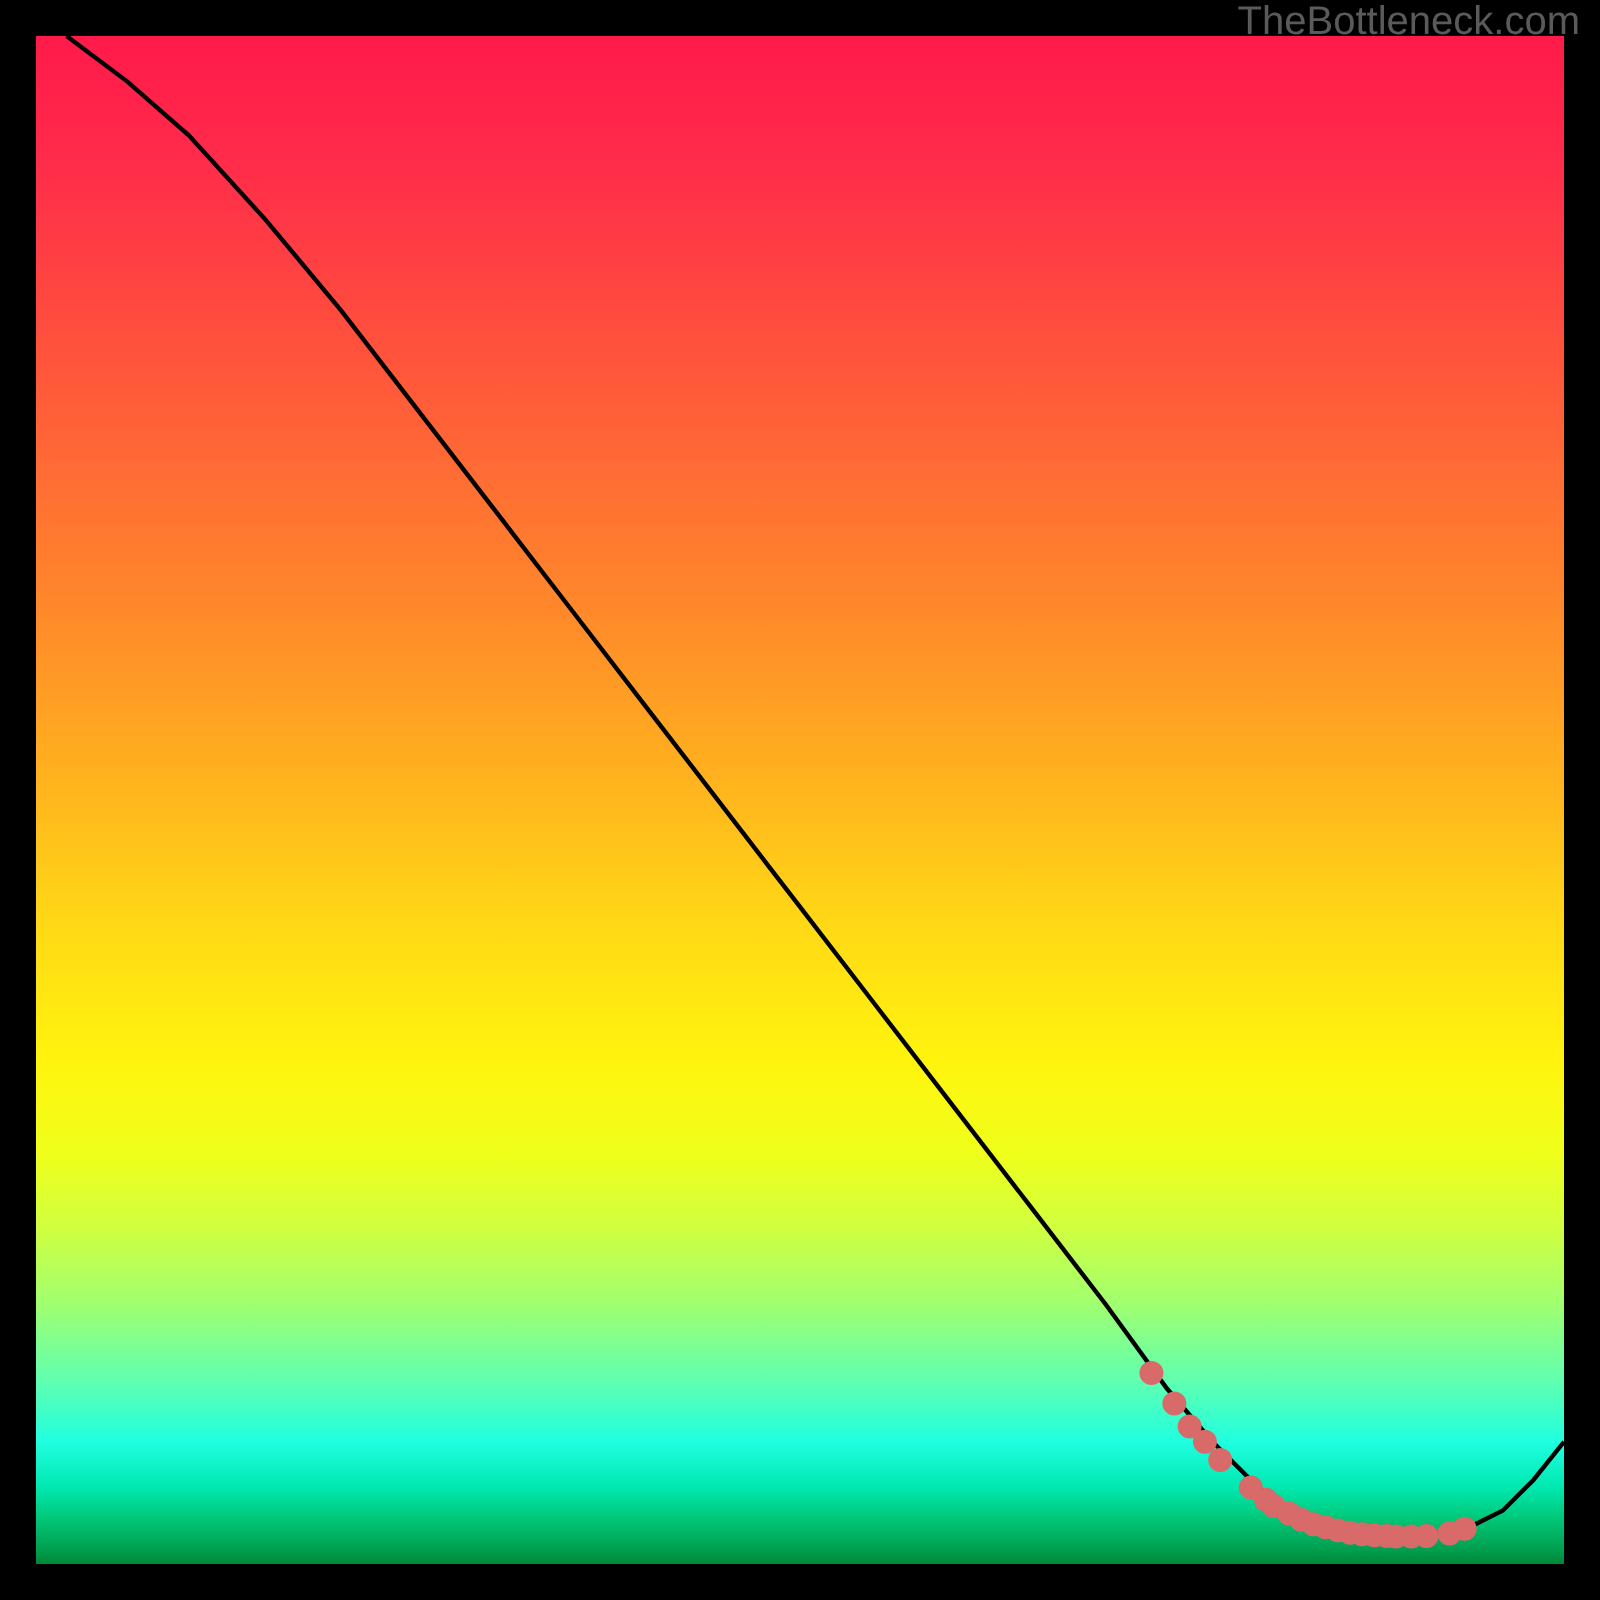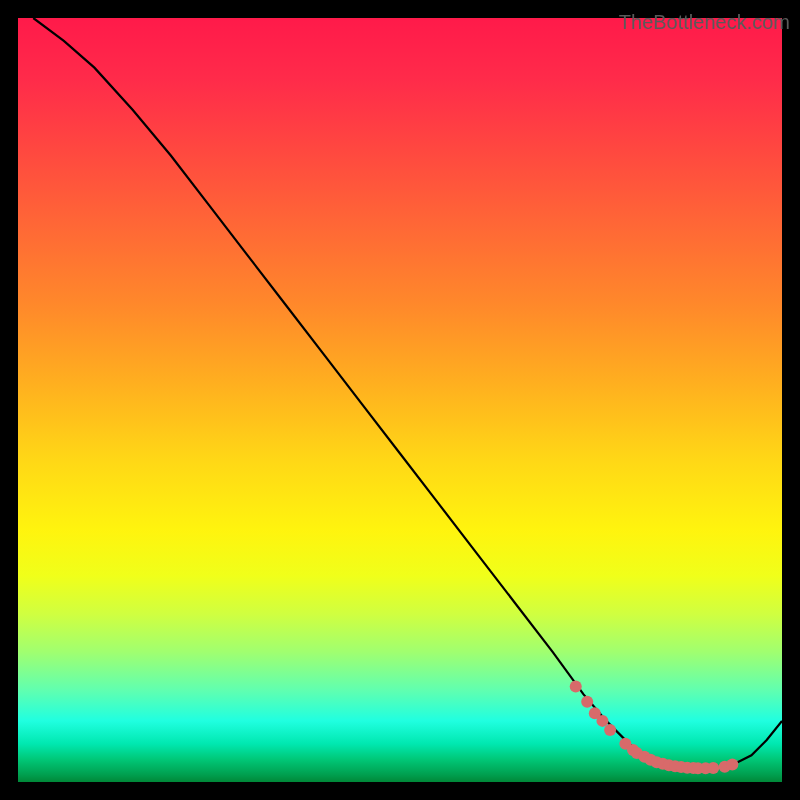--- a/index.html
+++ b/index.html
@@ -5,21 +5,21 @@
   * { margin: 0; padding: 0; box-sizing: border-box; }
   body {
     width: 800px;
     height: 800px;
     background: #000;
     position: relative;
     font-family: Arial, sans-serif;
   }
   .watermark {
     position: absolute;
-    top: 11px;
+    top: 0;
     right: 10px;
     color: #5a5a5a;
     font-size: 20px;
     font-weight: 500;
     z-index: 10;
   }
   .plot-area {
     position: absolute;
     left: 18px;
     top: 18px;

